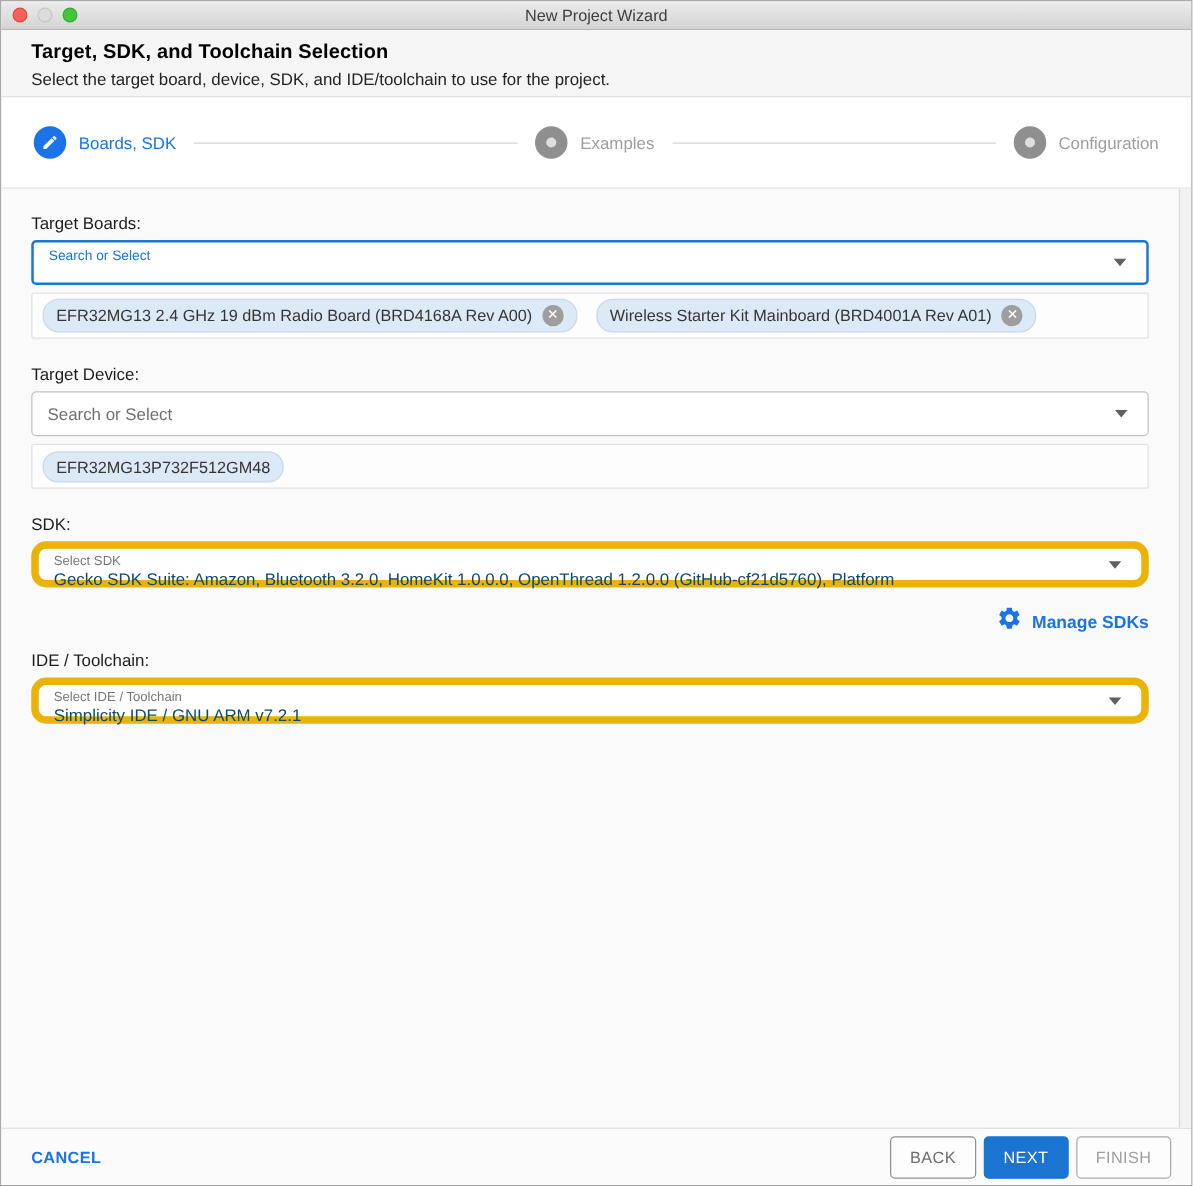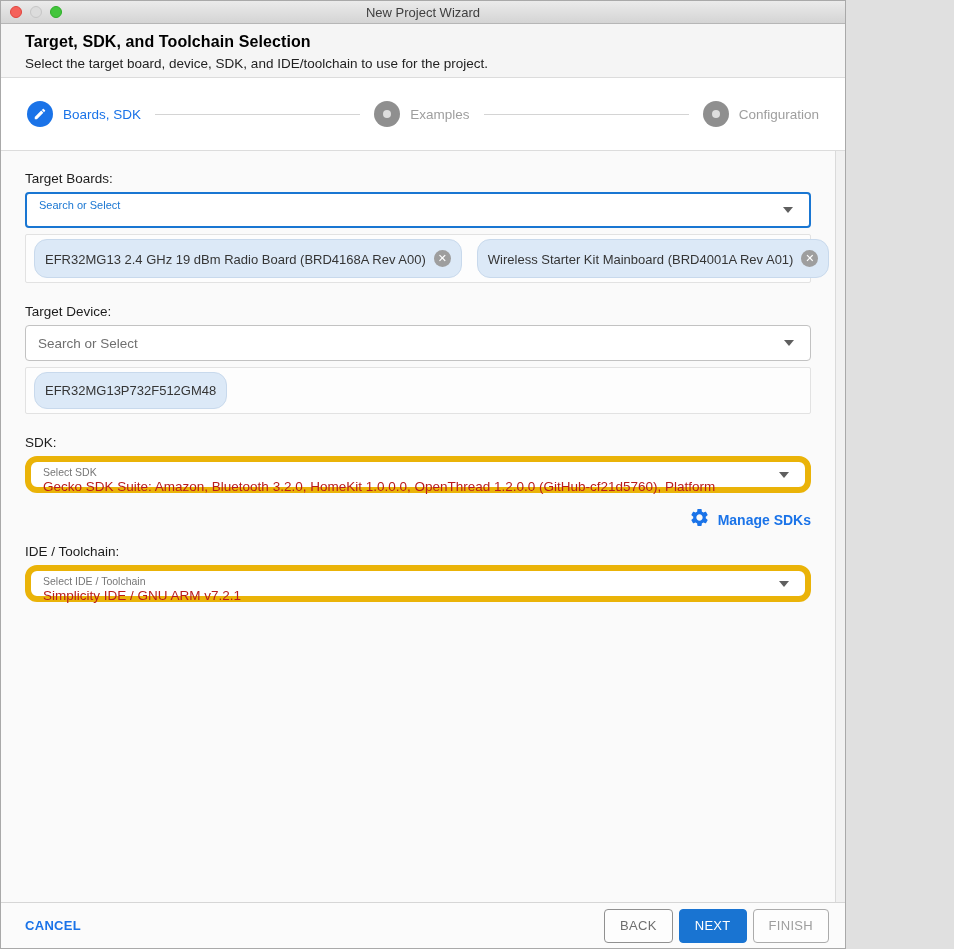--- a/index.html
+++ b/index.html
@@ -1,20 +1,20 @@
 <!DOCTYPE html>
 <html><head>
 <meta charset="utf-8">
 <style>
   * { margin:0; padding:0; box-sizing:border-box; }
   html,body { width:954px; height:949px; }
   body { font-family:"Liberation Sans","DejaVu Sans",sans-serif; background:#e0e0e0; }
 
   .window {
-    width:846px; height:949px; display:flex; flex-direction:column;
+    width:954px; height:949px; display:flex; flex-direction:column;
     background:#fafafa; border:1px solid #a9a9a9; overflow:hidden;
   }
 
   
   .titlebar {
     height:23px; flex:0 0 23px; position:relative;
     background:linear-gradient(#ebebeb,#d4d4d4);
     border-bottom:1px solid #b6b6b6;
     display:flex; align-items:center; justify-content:center;
   }
@@ -82,35 +82,35 @@
     width:0; height:0; border-left:5px solid transparent; border-right:5px solid transparent;
     border-top:6px solid #5f5f5f;
   }
 
   .chip-row {
     margin-top:6px; min-height:36px; border:1px solid #e2e2e2; background:#fdfdfd;
     border-radius:2px; display:flex; align-items:center; gap:15px; padding:4px 8px;
   }
   .chip {
     background:#dce9f7; border:1px solid #c8d9ec; border-radius:13px;
-    padding:10px 10px; font-size:13px; color:#353535; display:flex; align-items:flex-end; gap:8px;
+    padding:4px 10px; font-size:13px; color:#353535; display:flex; align-items:center; gap:8px;
     white-space:nowrap;
   }
   .chip-x {
     width:17px; height:17px; border-radius:50%; background:#9e9e9e; color:#fff;
     font-size:11px; line-height:17px; text-align:center; cursor:pointer; flex:0 0 17px;
     font-weight:bold;
   }
 
   .selectbox {
     position:relative; height:37px; background:#fff; border:6px solid #eab308;
     border-radius:12px; padding:4px 40px 0 12px; width:100%;
   }
   .select-label { font-size:10.5px; color:#777; }
-  .select-value { font-size:13.5px; color:#b91c1c; margin-top:1px; white-space:nowrap; overflow:hidden; }
+  .select-value { font-size:13.5px; color:#0c4a6e; margin-top:1px; white-space:nowrap; overflow:hidden; }
 
   .manage-row { display:flex; justify-content:flex-end; align-items:flex-end; gap:8px;
     margin:14px 0 16px; }
   .manage-link { color:#1a73e8; font-size:14px; font-weight:bold; cursor:pointer; }
 
   
   .footer {
     flex:0 0 46px; background:#fbfbfb; border-top:1px solid #d6d6d6;
     display:flex; align-items:center; padding:0 16px 0 24px;
   }

